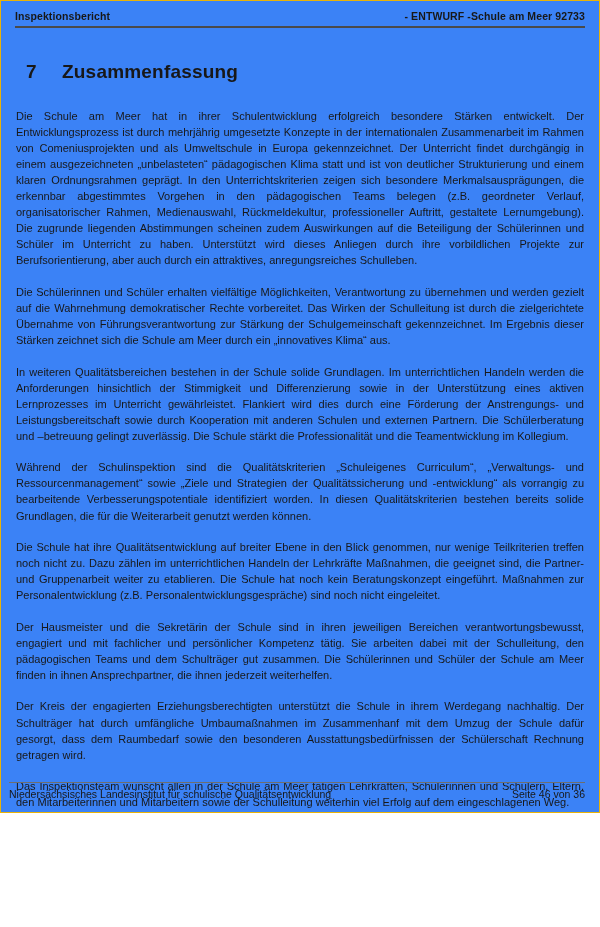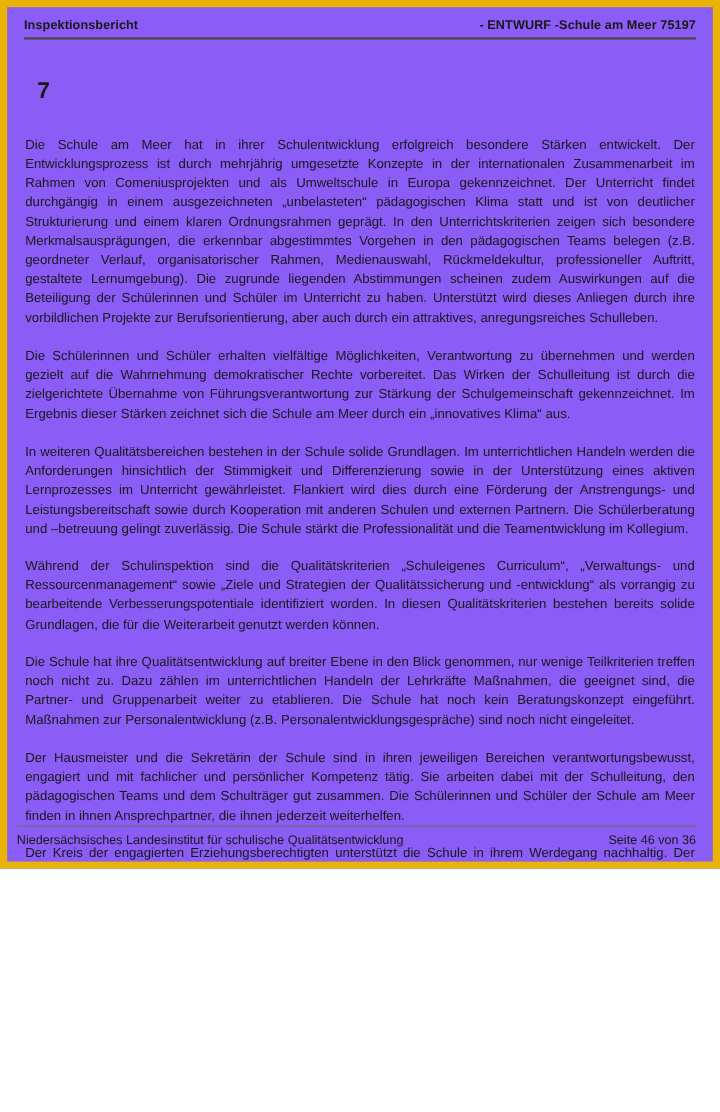--- a/index.html
+++ b/index.html
@@ -8,24 +8,24 @@
     padding: 0;
     background: #ffffff;
   }
   body {
     font-family: "Liberation Sans", sans-serif;
     color: #181818;
   }
   .page {
     position: relative;
     width: 600px;
-    height: 724px;
+    height: 813px;
     box-sizing: border-box;
-    background: #8b5cf6;
-    border: 6px solid #eab308;
+    background: #3b82f6;
+    border: 1px solid #eab308;
     overflow: hidden;
   }
   .page-inner {
     position: absolute;
     left: 0; top: 0; right: 0; bottom: 0;
     padding: 0 14px;
     box-sizing: border-box;
   }
 
   
@@ -96,35 +96,37 @@
 </style>
 </head>
 <body>
 
 <div class="page">
   <div class="page-inner">
 
     <div class="doc-header">
       <span class="hdr-left">Inspektionsbericht</span>
       <span class="hdr-mid">- ENTWURF -</span>
-      <span class="hdr-right">Schule am Meer 75197</span>
+      <span class="hdr-right">Schule am Meer 92733</span>
     </div>
 
     <div class="chapter">
       <span class="chapter-number">7</span>
+      <span class="chapter-title">Zusammenfassung</span>
     </div>
 
     <div class="body-copy">
       <p class="para">Die Schule am Meer hat in ihrer Schulentwicklung erfolgreich besondere Stärken entwickelt. Der Entwicklungsprozess ist durch mehrjährig umgesetzte Konzepte in der internationalen Zusammenarbeit im Rahmen von Comeniusprojekten und als Umweltschule in Europa gekennzeichnet. Der Unterricht findet durchgängig in einem ausgezeichneten „unbelasteten“ pädagogischen Klima statt und ist von deutlicher Strukturierung und einem klaren Ordnungsrahmen geprägt. In den Unterrichtskriterien zeigen sich besondere Merkmalsausprägungen, die erkennbar abgestimmtes Vorgehen in den pädagogischen Teams belegen (z.B. geordneter Verlauf, organisatorischer Rahmen, Medienauswahl, Rückmeldekultur, professioneller Auftritt, gestaltete Lernumgebung). Die zugrunde liegenden Abstimmungen scheinen zudem Auswirkungen auf die Beteiligung der Schülerinnen und Schüler im Unterricht zu haben. Unterstützt wird dieses Anliegen durch ihre vorbildlichen Projekte zur Berufsorientierung, aber auch durch ein attraktives, anregungsreiches Schulleben.</p>
       <p class="para">Die Schülerinnen und Schüler erhalten vielfältige Möglichkeiten, Verantwortung zu übernehmen und werden gezielt auf die Wahrnehmung demokratischer Rechte vorbereitet. Das Wirken der Schulleitung ist durch die zielgerichtete Übernahme von Führungsverantwortung zur Stärkung der Schulgemeinschaft gekennzeichnet. Im Ergebnis dieser Stärken zeichnet sich die Schule am Meer durch ein „innovatives Klima“ aus.</p>
       <p class="para">In weiteren Qualitätsbereichen bestehen in der Schule solide Grundlagen. Im unterrichtlichen Handeln werden die Anforderungen hinsichtlich der Stimmigkeit und Differenzierung sowie in der Unterstützung eines aktiven Lernprozesses im Unterricht gewährleistet. Flankiert wird dies durch eine Förderung der Anstrengungs- und Leistungsbereitschaft sowie durch Kooperation mit anderen Schulen und externen Partnern. Die Schülerberatung und –betreuung gelingt zuverlässig. Die Schule stärkt die Professionalität und die Teamentwicklung im Kollegium.</p>
       <p class="para">Während der Schulinspektion sind die Qualitätskriterien „Schuleigenes Curriculum“, „Verwaltungs- und Ressourcenmanagement“ sowie „Ziele und Strategien der Qualitätssicherung und -entwicklung“ als vorrangig zu bearbeitende Verbesserungspotentiale identifiziert worden. In diesen Qualitätskriterien bestehen bereits solide Grundlagen, die für die Weiterarbeit genutzt werden können.</p>
       <p class="para">Die Schule hat ihre Qualitätsentwicklung auf breiter Ebene in den Blick genommen, nur wenige Teilkriterien treffen noch nicht zu. Dazu zählen im unterrichtlichen Handeln der Lehrkräfte Maßnahmen, die geeignet sind, die Partner- und Gruppenarbeit weiter zu etablieren. Die Schule hat noch kein Beratungskonzept eingeführt. Maßnahmen zur Personalentwicklung (z.B. Personalentwicklungsgespräche) sind noch nicht eingeleitet.</p>
       <p class="para">Der Hausmeister und die Sekretärin der Schule sind in ihren jeweiligen Bereichen verantwortungsbewusst, engagiert und mit fachlicher und persönlicher Kompetenz tätig. Sie arbeiten dabei mit der Schulleitung, den pädagogischen Teams und dem Schulträger gut zusammen. Die Schülerinnen und Schüler der Schule am Meer finden in ihnen Ansprechpartner, die ihnen jederzeit weiterhelfen.</p>
       <p class="para">Der Kreis der engagierten Erziehungsberechtigten unterstützt die Schule in ihrem Werdegang nachhaltig. Der Schulträger hat durch umfängliche Umbaumaßnahmen im Zusammenhanf mit dem Umzug der Schule dafür gesorgt, dass dem Raumbedarf sowie den besonderen Ausstattungsbedürfnissen der Schülerschaft Rechnung getragen wird.</p>
+      <p class="para">Das Inspektionsteam wünscht allen in der Schule am Meer tätigen Lehrkräften, Schülerinnen und Schülern, Eltern, den Mitarbeiterinnen und Mitarbeitern sowie der Schulleitung weiterhin viel Erfolg auf dem eingeschlagenen Weg.</p>
     </div>
 
   </div>
 
   <div class="doc-footer">
     <span class="ftr-left">Niedersächsisches Landesinstitut für schulische Qualitätsentwicklung</span>
     <span class="ftr-right">Seite 46 von 36</span>
   </div>
 </div>
 

